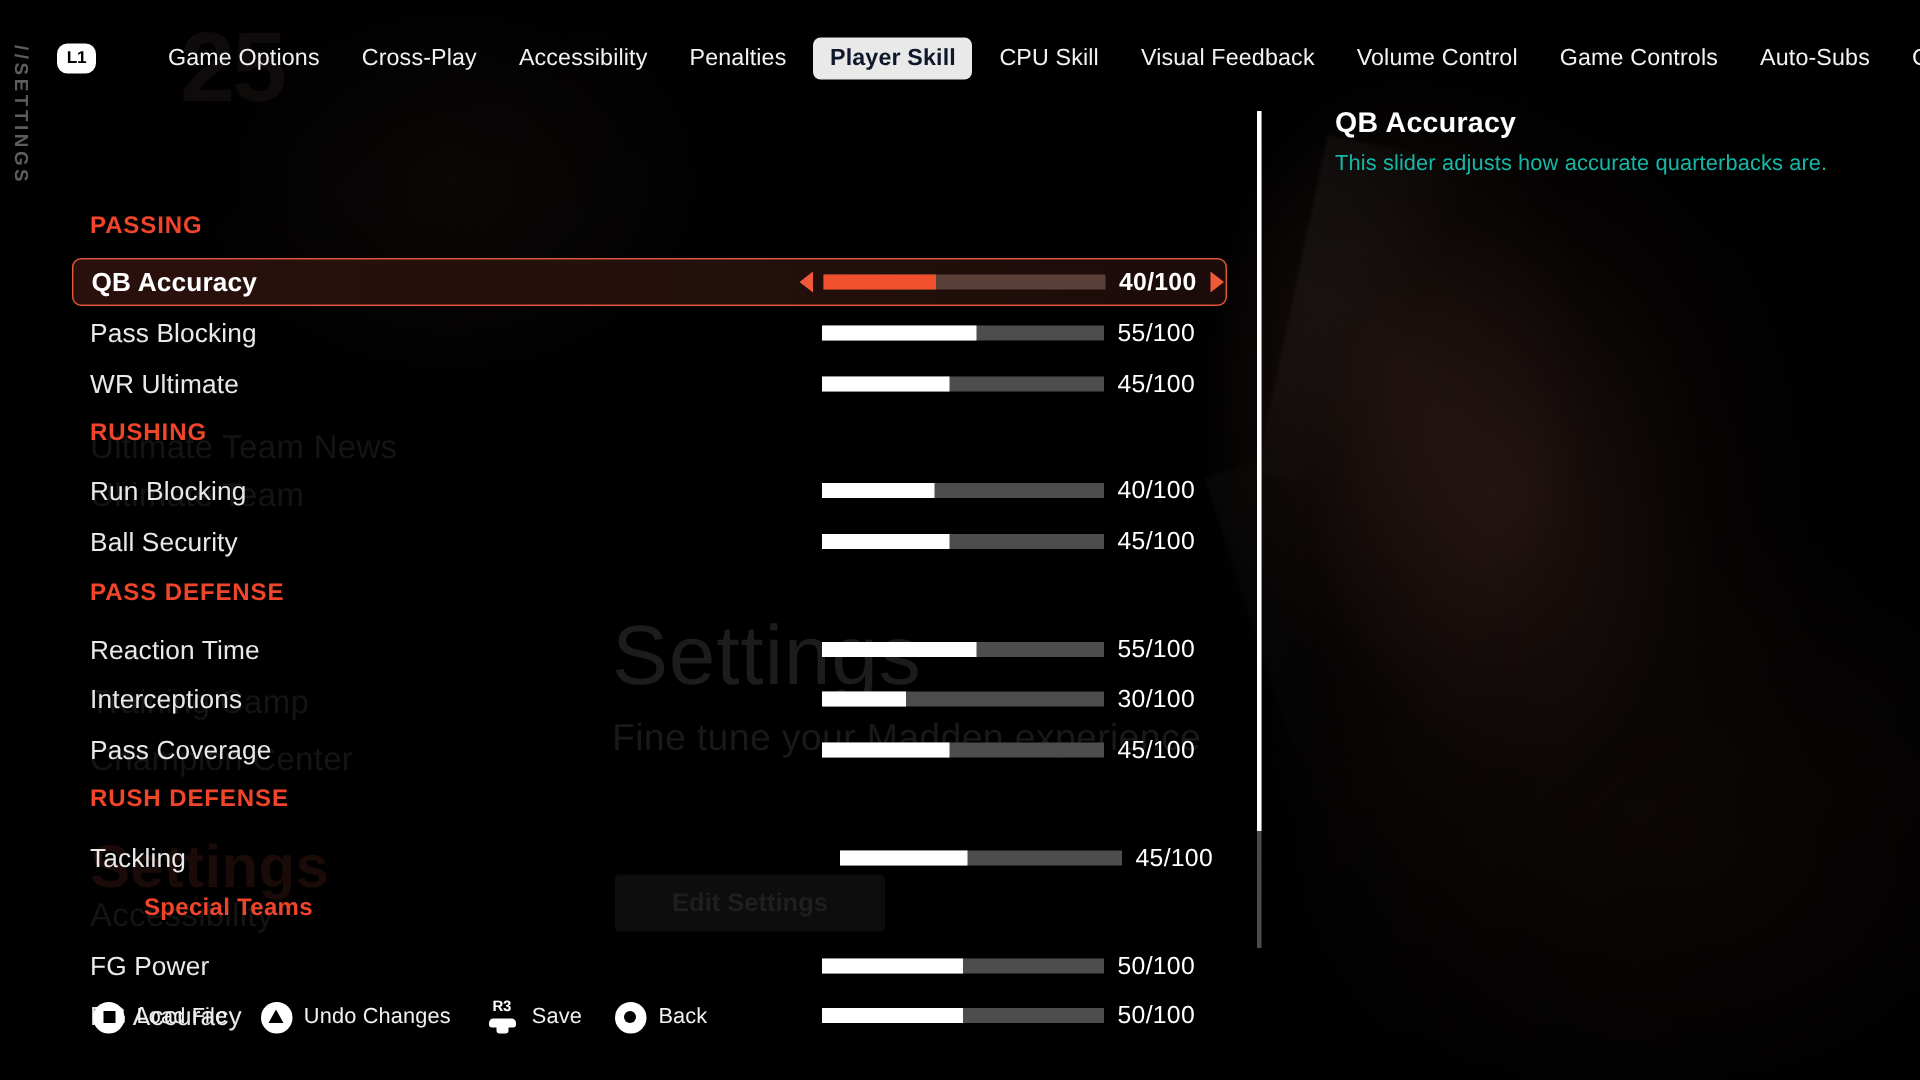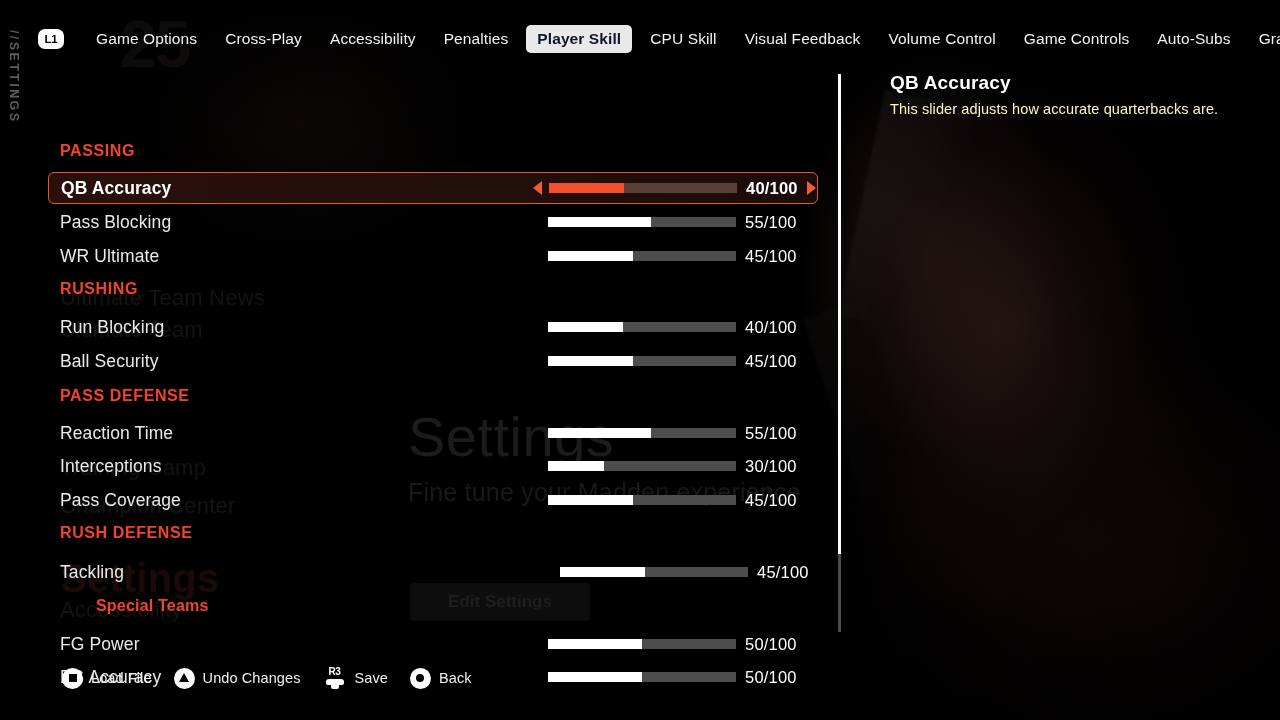--- a/index.html
+++ b/index.html
@@ -131,21 +131,21 @@
 
   
   .tabbar {
     position: absolute;
     left: 0;
     top: 22px;
     width: 1280px;
     height: 34px;
     display: flex;
     align-items: center;
-    gap: 0;
+    gap: 16px;
     text-align: center;
   }
   .bumper {
     width: 26px;
     height: 20px;
     border-radius: 7px;
     background: #fff;
     color: #000;
     font-size: 11.5px;
     font-weight: 700;
@@ -301,21 +301,21 @@
   }
   .info-title {
     font-size: 19px;
     font-weight: 700;
     color: #ffffff;
     letter-spacing: 0.2px;
     margin-bottom: 6px;
   }
   .info-desc {
     font-size: 14.5px;
-    color: #fef9c3;
+    color: #14b8a6;
     line-height: 1.35;
     letter-spacing: 0.1px;
   }
 
   
   .hints {
     position: absolute;
     left: 62px;
     top: 664px;
     height: 28px;

